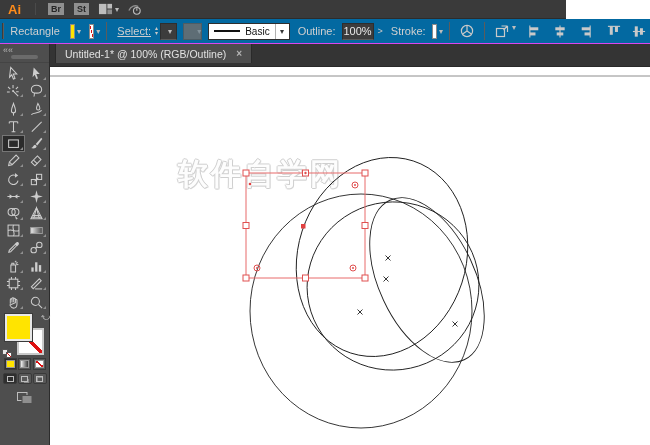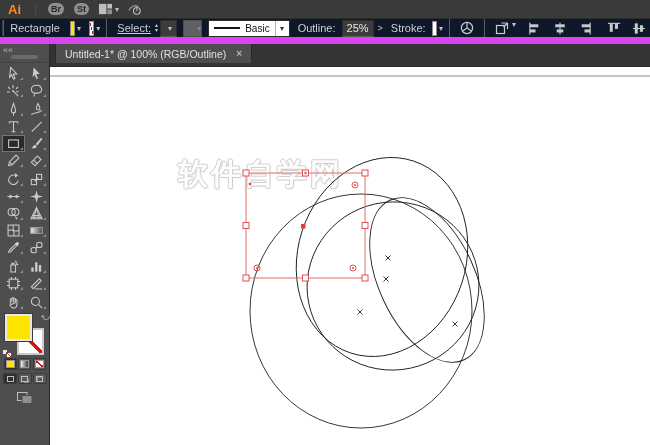--- a/index.html
+++ b/index.html
@@ -1,29 +1,29 @@
 <!DOCTYPE html>
 <html><head>
 <meta charset="utf-8">
 <style>
   *{box-sizing:border-box;margin:0;padding:0}
   html,body{width:650px;height:445px;overflow:hidden}
   body{position:relative;font-family:"Liberation Sans",sans-serif;background:#fff;font-size:11px;color:#d6d6d6}
 
   
-  .menubar{position:absolute;top:0;left:0;width:650px;height:19px;background:#3a3a3a;border-bottom:1px solid #2c2c2c;display:flex;align-items:center;z-index:30}
+  .menubar{position:absolute;top:0;left:0;width:566px;height:19px;background:#3a3a3a;border-bottom:1px solid #2c2c2c;display:flex;align-items:center;z-index:30}
   .logo{color:#ff8c1a;font-weight:bold;font-size:13px;padding:0 7px 0 8px}
   .menu-item{padding:0 8px;font-size:11px;color:#dadada;cursor:default;white-space:nowrap}
   .vsep{width:1px;height:12px;background:#2a2a2a;border-right:1px solid #4a4a4a;margin:0 7px}
-  .badge{background:#8f8f8f;color:#262626;font-size:9px;font-weight:bold;border-radius:6px;padding:1px 3px;margin:0 5px;line-height:10px}
+  .badge{background:#8f8f8f;color:#262626;font-size:9px;font-weight:bold;border-radius:0;padding:1px 3px;margin:0 5px;line-height:10px}
   .mb-icon{display:inline-flex;align-items:center;margin:0 4px}
   .chev{color:#bdbdbd;font-size:8px;margin-left:2px}
 
   
-  .controlbar{position:absolute;top:19px;left:0;width:650px;height:25px;background:#0f172a;border-bottom:7px solid #d946ef;display:flex;align-items:center;z-index:29;overflow:hidden}
+  .controlbar{position:absolute;top:19px;left:0;width:650px;height:25px;background:#0369a1;border-bottom:1px solid #d946ef;display:flex;align-items:center;z-index:29;overflow:hidden}
   .grip{width:3px;height:16px;margin:0 4px 0 2px;border-left:1px solid #3c3c3c;border-right:1px solid #5e5e5e}
   .ctx-label{color:#cfcfcf;margin:0 10px 0 2px}
   .swatch{width:15px;height:15px;border:1px solid #8a8a8a;display:inline-block}
   .swatch.none{background:
      linear-gradient(to top right, transparent 44%, #dd1111 44%, #dd1111 56%, transparent 56%), #fff}
   .cb-sep{width:1px;height:18px;background:#3e3e3e;border-right:1px solid #5c5c5c;margin:0 6px}
   .lbl{color:#cfcfcf;margin:0 4px}
   .lbl.u{text-decoration:underline}
   .stepper{display:inline-flex;flex-direction:column;justify-content:center;line-height:5px;font-size:6px;color:#c8c8c8;margin-right:2px}
   .dark-field{background:#3c3c3c;border:1px solid #2e2e2e;border-bottom-color:#5a5a5a;height:17px;display:inline-flex;align-items:center;padding:0 4px;color:#e8e8e8}
@@ -136,21 +136,21 @@
   </span>
   <span class="profile-combo">
       <span class="chev">▾</span>
     </span>
   <span class="brush-field">
     <span class="brush-line"></span>
     <span class="brush-name">Basic</span>
     <span class="brush-chev">▾</span>
   </span>
   <span class="lbl" style="margin-left:8px">Outline:</span>
-  <span class="dark-field op-field">25%</span>
+  <span class="dark-field op-field">100%</span>
   <span class="arrow-btn">&gt;</span>
   <span class="lbl">Stroke:</span>
   <span class="style-swatch"></span>
   <span class="chev">▾</span>
   <span class="cb-sep"></span>
   <span class="cbicon">
     <svg width="16" height="16" viewBox="0 0 16 16">
       <circle cx="8" cy="8" r="5.6"></circle>
       <path d="M8 2.4 V8 M8 8 L3.3 11.2 M8 8 L12.7 11.2"></path>
     </svg>

